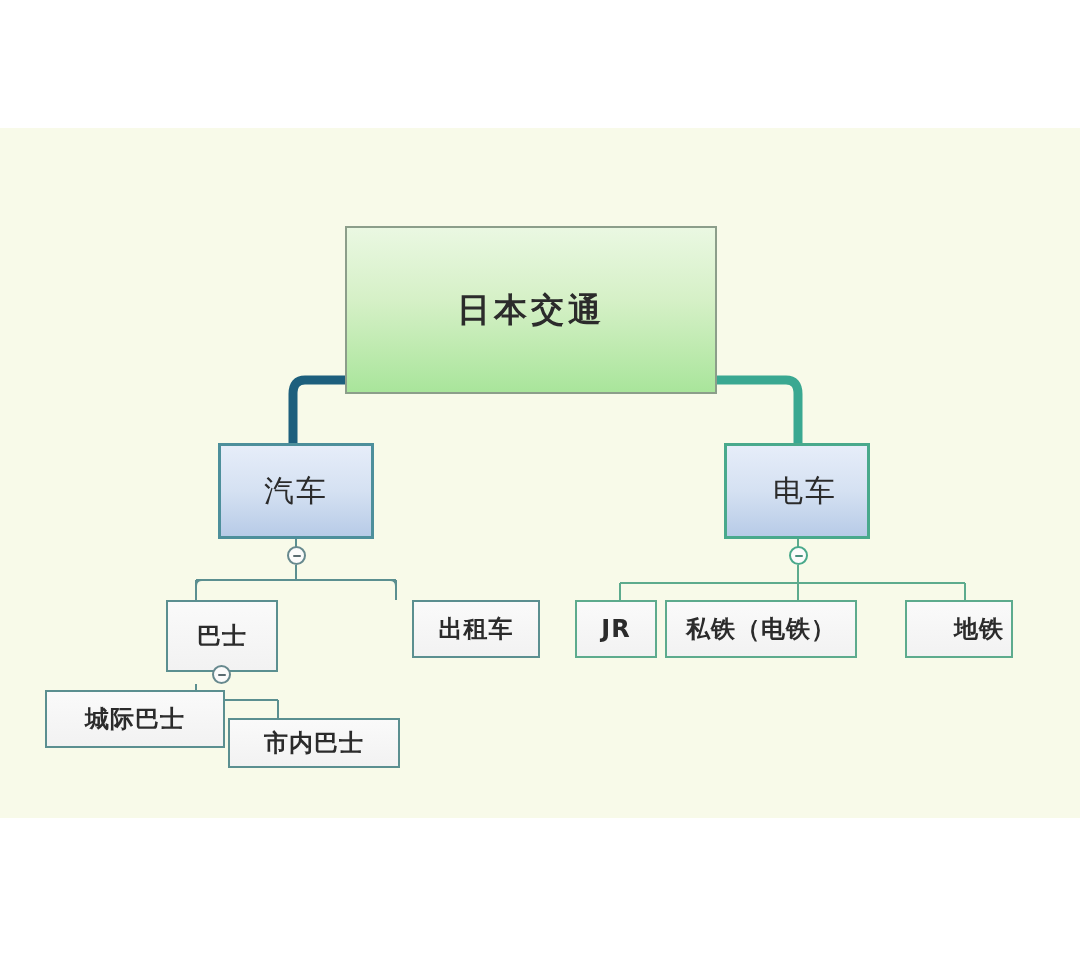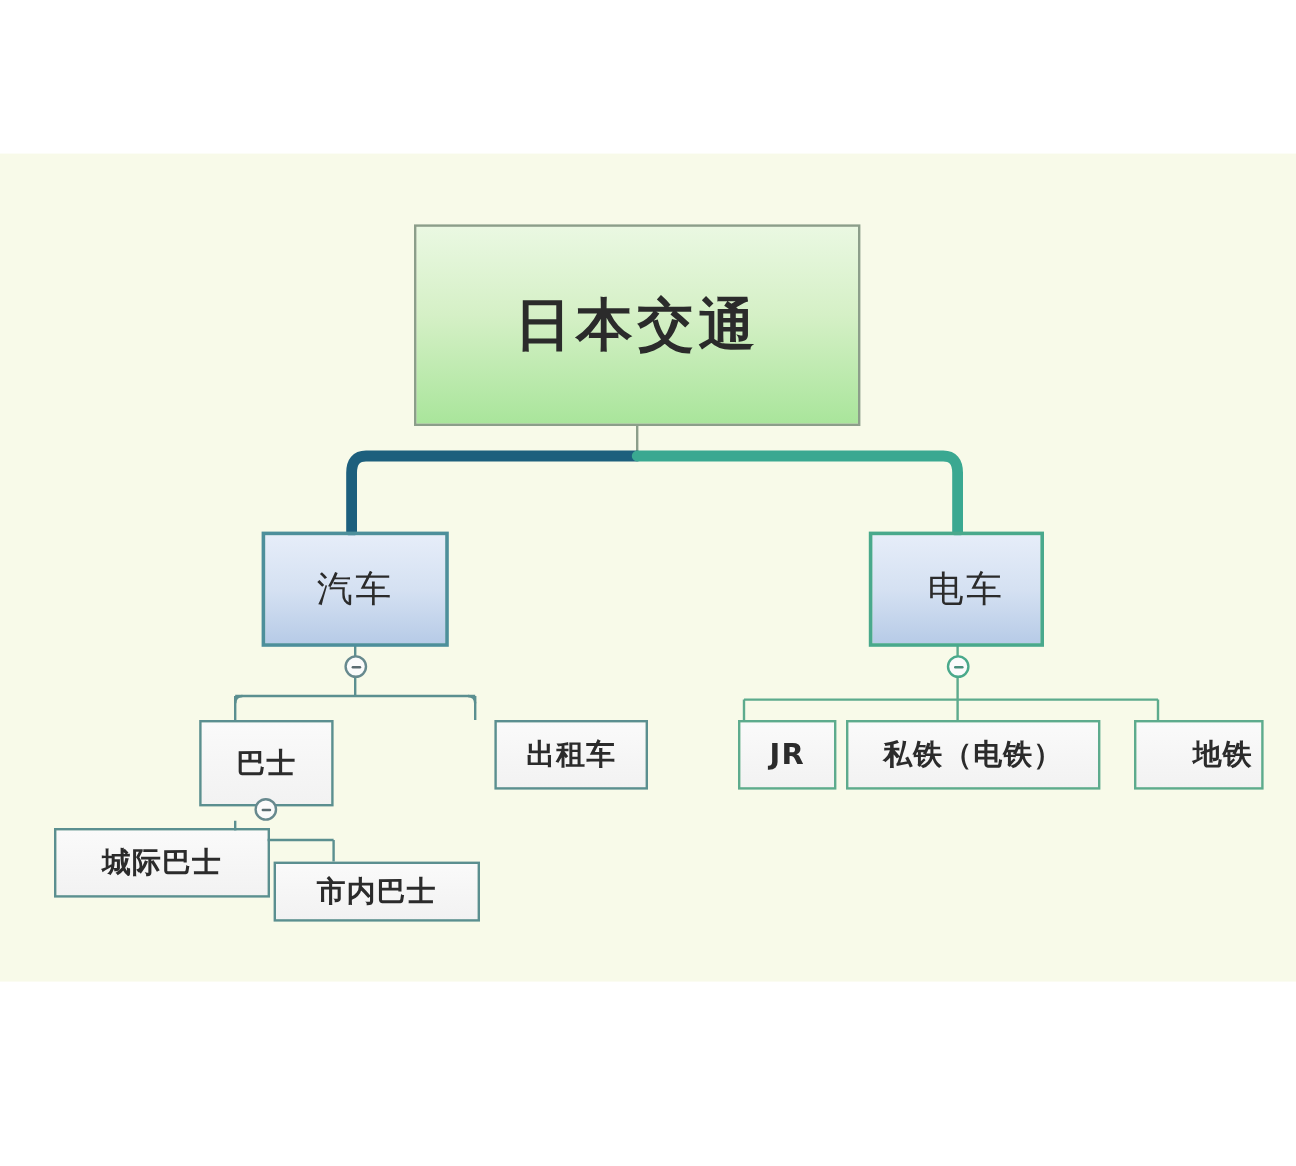--- a/index.html
+++ b/index.html
@@ -45,44 +45,45 @@
     color: #2b2b2b;
     letter-spacing: 0.5px;
     white-space: nowrap;
     z-index: 4;
   }
 
   
   .node.root {
     background: linear-gradient(to bottom, #eaf8e2 0%, #d5f0c6 45%, #a9e59b 100%);
     border: 2px solid #8c9e8a;
-    font-size: 47px;
+    font-size: 33px;
     font-weight: 700;
     letter-spacing: 4px;
+    margin-top: 39px;
   }
 
   
   .node.level2 {
     background: linear-gradient(to bottom, #e6edf9 0%, #d5e1f2 50%, #b7cbe7 100%);
     font-size: 30px;
     font-weight: 400;
     letter-spacing: 2px;
   }
   .node.level2.blue-border  { border: 3px solid #4d8f9b; }
   .node.level2.green-border { border: 3px solid #49a98c; padding-left: 16px; }
 
   
   .node.leaf {
     background: linear-gradient(to bottom, #fafafa 0%, #f2f2f2 100%);
     font-size: 24px;
     font-weight: 600;
     letter-spacing: 1px;
   }
   .node.leaf.teal-border  { border: 2px solid #5b8f90; }
-  .node.leaf.green-border { border: 2px solid #5dab8d; margin-left: 40px; }
+  .node.leaf.green-border { border: 2px solid #5dab8d; }
 
   
   .collapse-toggle {
     position: absolute;
     width: 19px;
     height: 19px;
     border-radius: 50%;
     box-sizing: border-box;
     background: #fbfbfb;
     display: flex;
@@ -145,21 +146,21 @@
   <div class="node leaf teal-border" id="n-bus" style="left:166px; top:472px; width:112px; height:72px;">巴士</div>
 
   <div class="node leaf teal-border" id="n-taxi" style="left:412px; top:472px; width:128px; height:58px;">出租车</div>
 
   <div class="collapse-toggle teal" style="left:212px; top:537px;">
     <span class="minus"></span>
   </div>
 
   <div class="node leaf green-border" id="n-jr" style="left:575px; top:472px; width:82px; height:58px;">JR</div>
 
-  <div class="node leaf green-border" id="n-private-rail" style="left:665px; top:472px; width:212px; height:58px;">私铁（电铁）</div>
+  <div class="node leaf green-border" id="n-private-rail" style="left:665px; top:472px; width:192px; height:58px;">私铁（电铁）</div>
 
   <div class="node leaf green-border" id="n-subway" style="left:905px; top:472px; width:108px; height:58px;padding-left:40px;">地铁</div>
 
   <div class="node leaf teal-border" id="n-intercity-bus" style="left:45px; top:562px; width:180px; height:58px;">城际巴士</div>
 
   <div class="node leaf teal-border" id="n-city-bus" style="left:228px; top:590px; width:172px; height:50px;">市内巴士</div>
 
 </div>
 
 </body></html>

